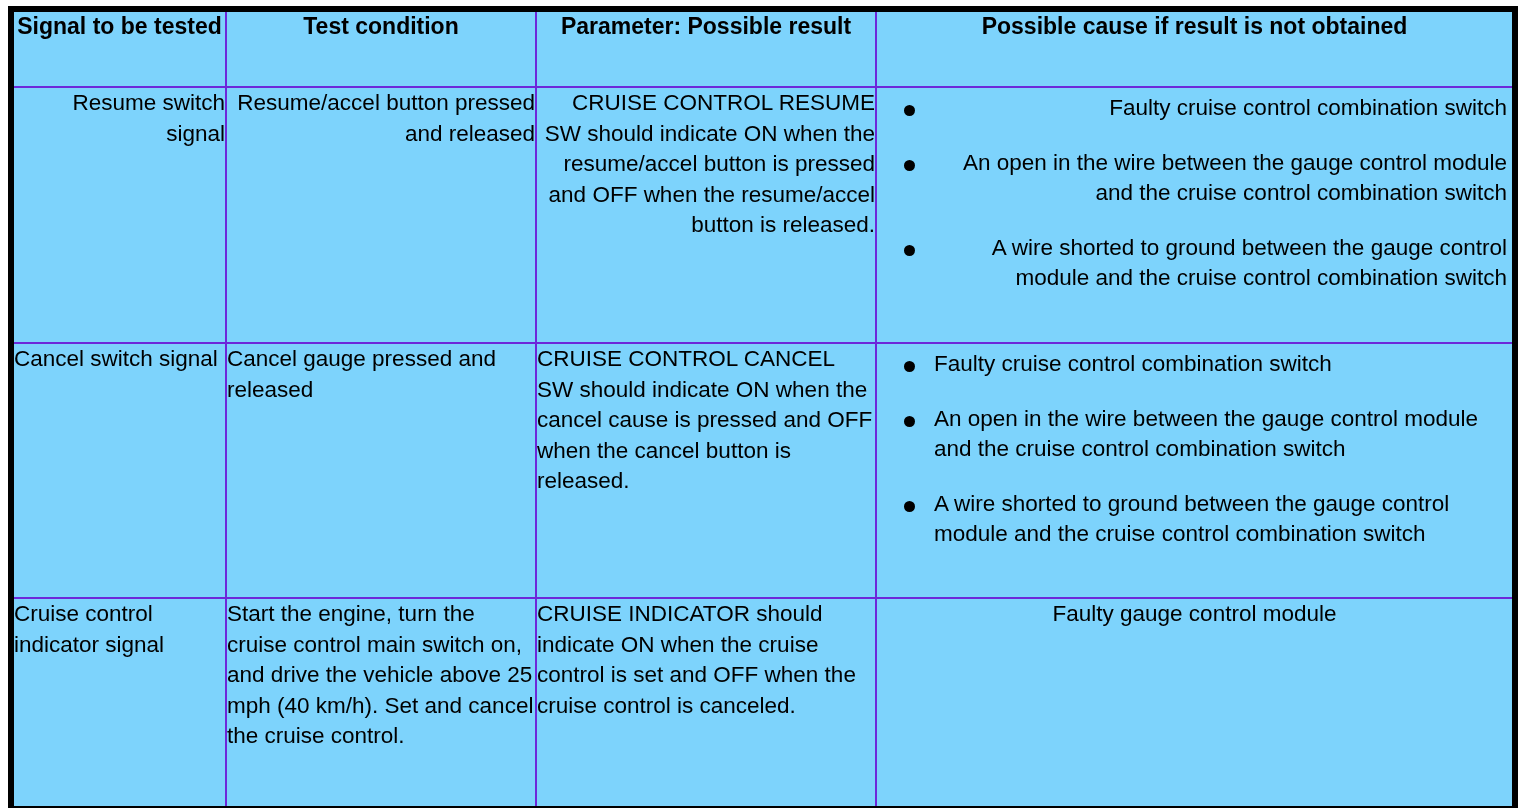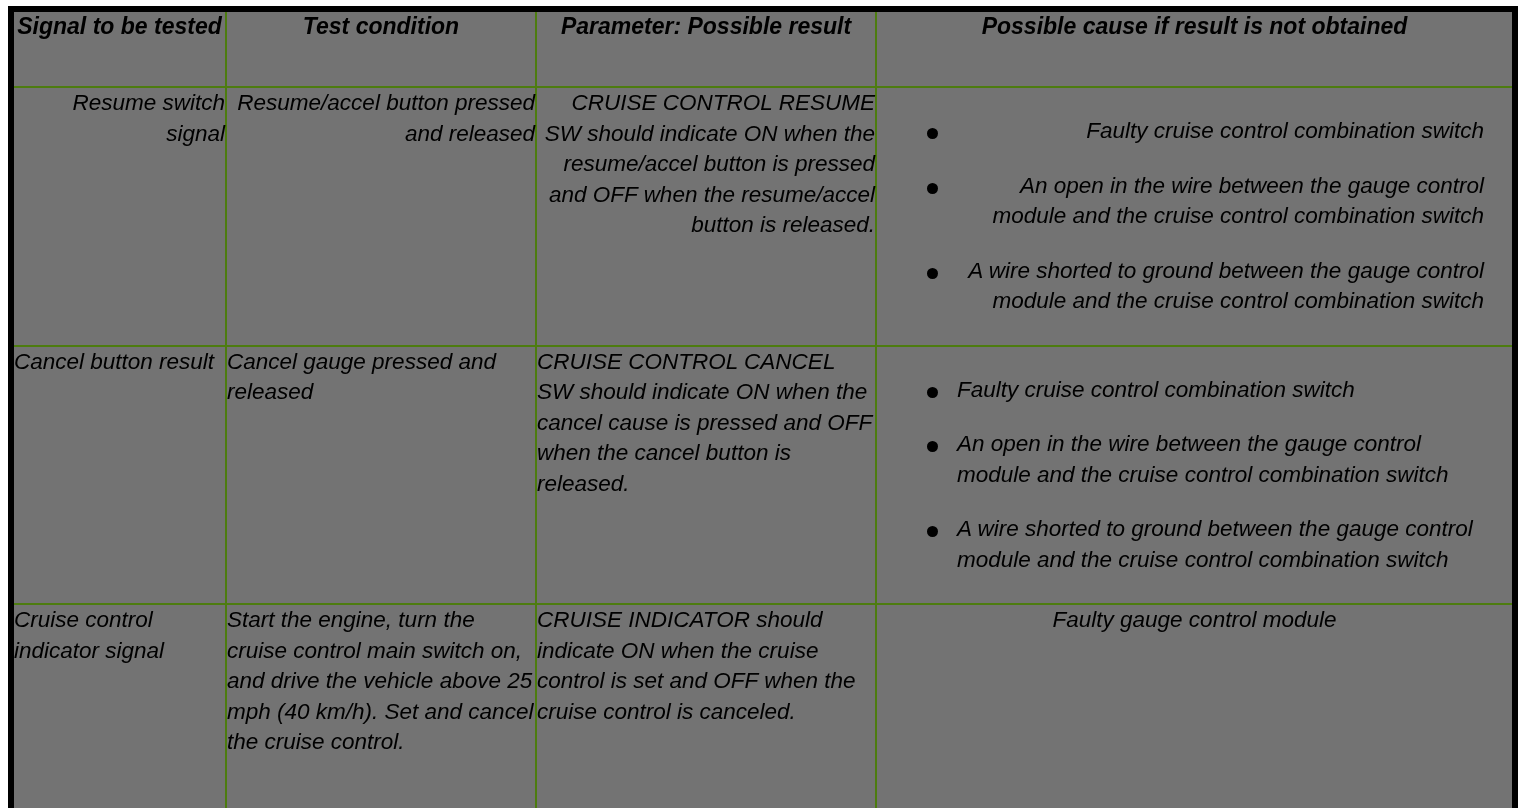--- a/index.html
+++ b/index.html
@@ -27,25 +27,24 @@
     width: 1504px;
     height: 796px;
     border-collapse: collapse;
     table-layout: fixed;
     border: 6px solid #000000;
     background: #ffffff;
   }
 
   table.diag-table td,
   table.diag-table th {
-    border: 2px solid #4d7c0f;
+    border: 2px solid #6d28d9;
     vertical-align: top;
     padding: 0;
-    background: #737373;
-    font-style: italic;
+    background: #7dd3fc;
   }
 
   
   col.c1 { width: 215px; }
   col.c2 { width: 310px; }
   col.c3 { width: 340px; }
   col.c4 { width: 639px; }
 
   thead th {
     height: 74px;
@@ -65,22 +64,22 @@
     line-height: 30.5px;
     padding: 12px 12px 10px 12px;
   }
 
   tbody td.cell-text {
     white-space: pre-line;
   }
 
   .bullet-list {
     list-style: none;
-    margin: 16px;
-    padding: 12px;
+    margin: 0;
+    padding: 5px;
   }
   .bullet-list li {
     position: relative;
     padding-left: 52px;
     margin: 0 0 24px 0;
     line-height: 30.5px;
   }
   .bullet-list li:last-child {
     margin-bottom: 0;
   }
@@ -153,21 +152,21 @@
             </li>
             <li>
               <span class="bullet-dot"></span>
               <span class="bullet-text">A wire shorted to ground between the gauge control module and the cruise control combination switch</span>
             </li>
           </ul>
         </td>
       </tr>
 
       <tr class="row-2">
-        <td class="cell-text">Cancel button result</td>
+        <td class="cell-text">Cancel switch signal</td>
         <td class="cell-text">Cancel gauge pressed and released</td>
         <td class="cell-text">CRUISE CONTROL CANCEL SW should indicate ON when the cancel cause is pressed and OFF when the cancel button is released.</td>
         <td>
           <ul class="bullet-list">
             <li>
               <span class="bullet-dot"></span>
               <span class="bullet-text">Faulty cruise control combination switch</span>
             </li>
             <li>
               <span class="bullet-dot"></span>

